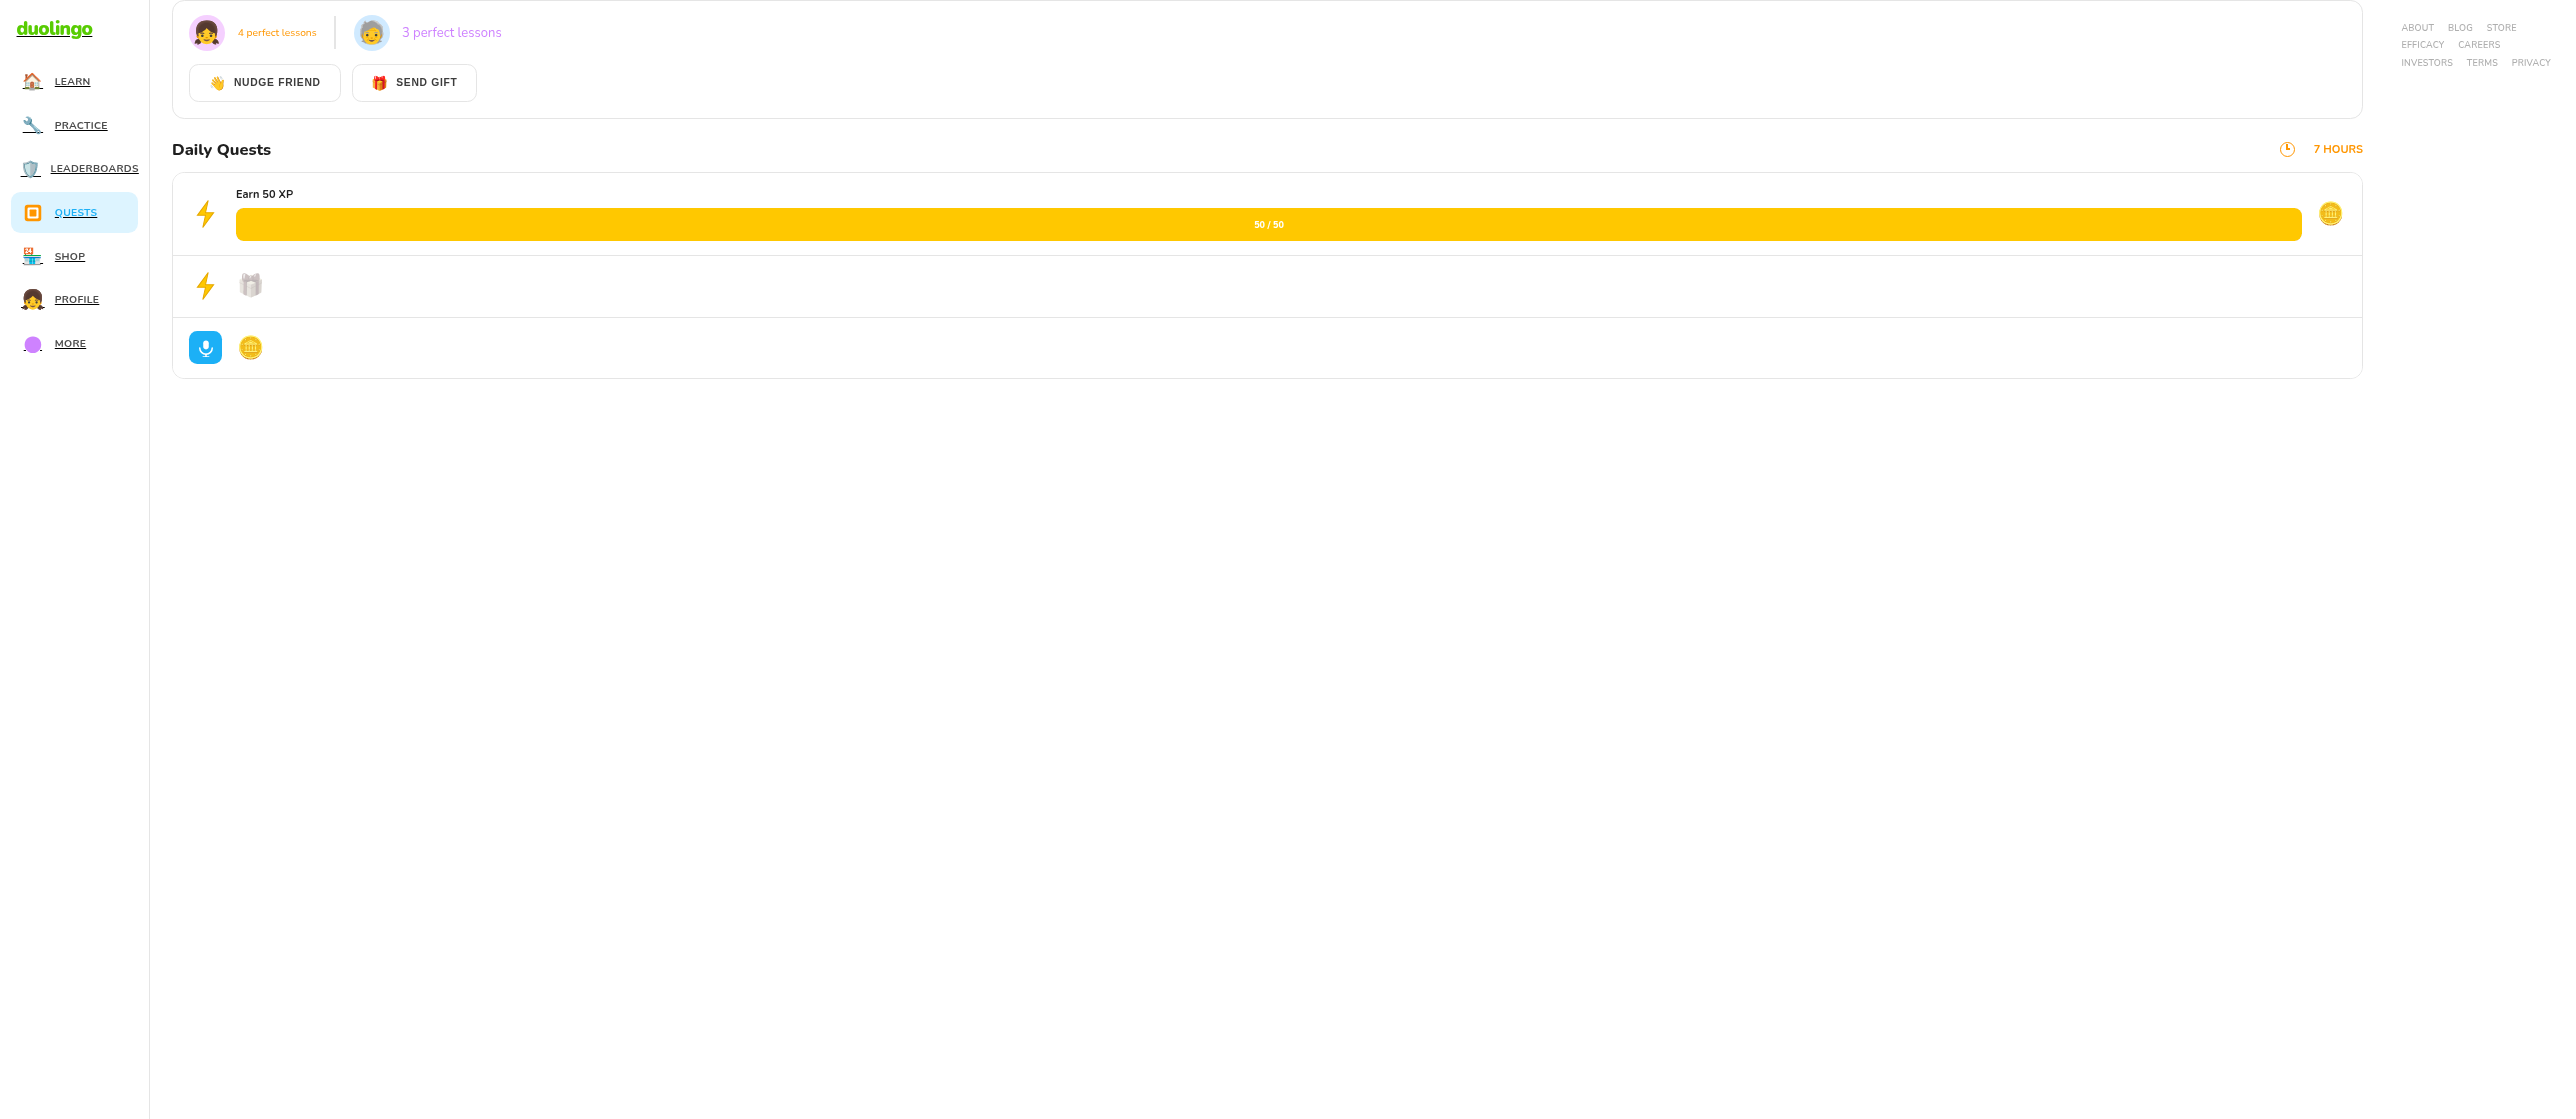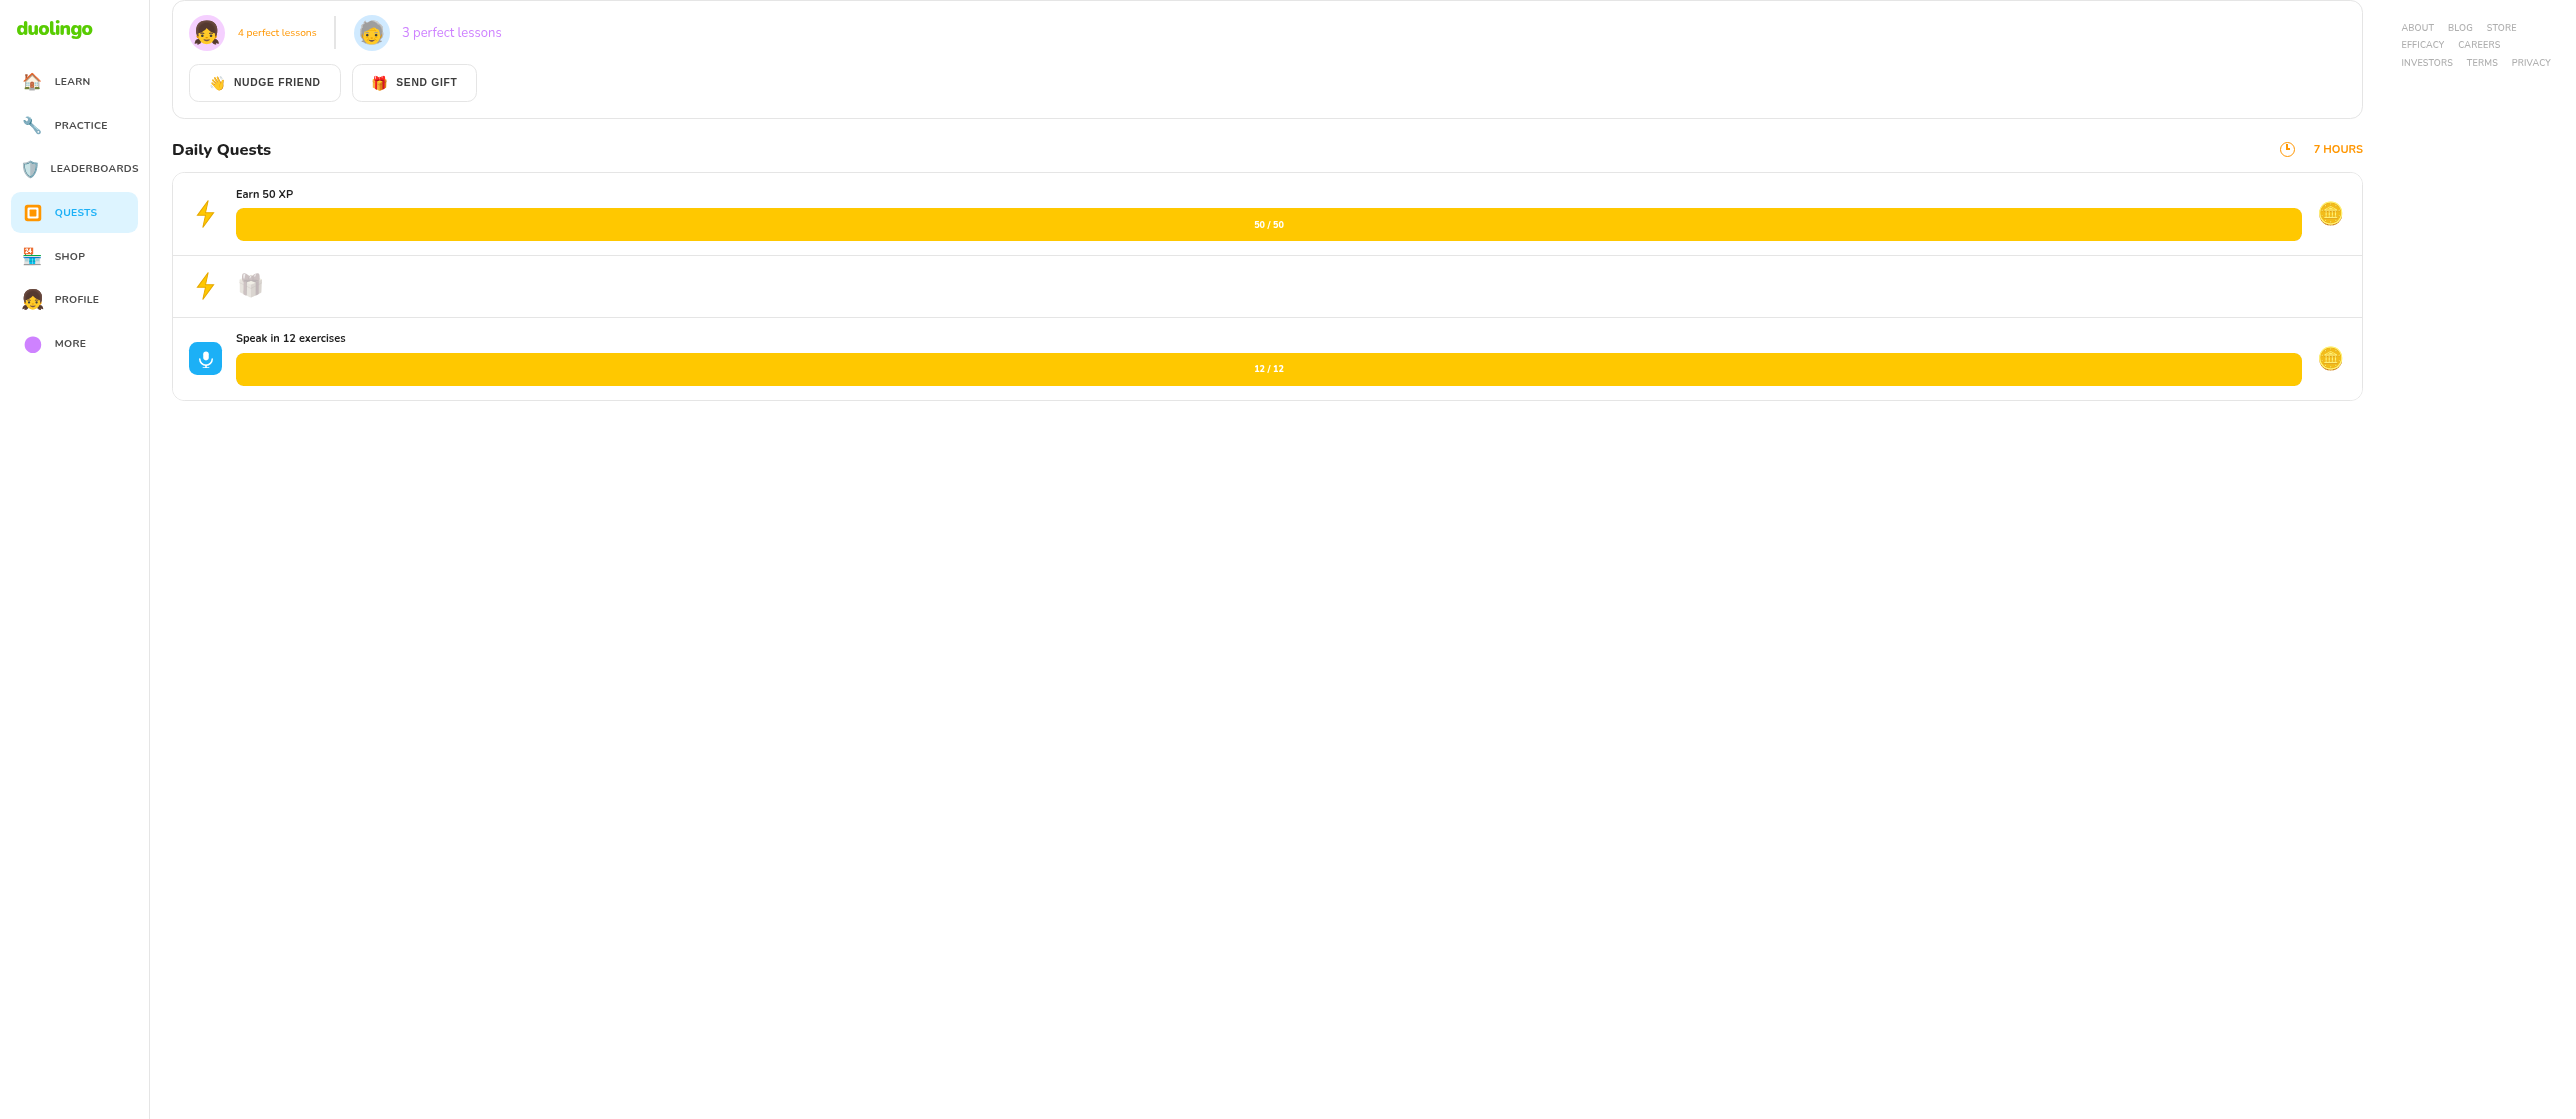--- a/index.html
+++ b/index.html
@@ -13,20 +13,21 @@
     
     #sidebar {
       width: 150px;
       min-width: 150px;
       padding: 16.4px 11px;
       background: #fff;
       border-right: 0.7px solid #e5e5e5;
       display: flex;
       flex-direction: column;
       gap: 2.7px;
+      text-decoration: underline;
     }
     .logo {
       color: #58cc02;
       font-size: 19px;
       font-weight: 900;
       letter-spacing: -0.7px;
       margin-bottom: 16.4px;
       padding-left: 5.5px;
     }
     .nav-item {
@@ -411,27 +412,20 @@
     </div>
 
     <div class="quest-item">
       <div class="quest-icon-mic">
         <svg width="18" height="18" viewBox="0 0 26 26" fill="none" xmlns="http://www.w3.org/2000/svg">
           <rect x="9" y="2" width="8" height="13" rx="4" fill="white"></rect>
           <path d="M4 13c0 4.97 4.03 9 9 9s9-4.03 9-9" stroke="white" stroke-width="2.2" stroke-linecap="round" fill="none"></path>
           <line x1="13" y1="22" x2="13" y2="26" stroke="white" stroke-width="2.2" stroke-linecap="round"></line>
           <line x1="9" y1="26" x2="17" y2="26" stroke="white" stroke-width="2.2" stroke-linecap="round"></line>
         </svg>
-      </div>
-      <div class="quest-content">
-        <div class="quest-label">Speak in 12 exercises</div>
-        <div class="progress-bar-wrap">
-          <div class="progress-bar-fill" style="width: 100%;"></div>
-          <span class="progress-label">12 / 12</span>
-        </div>
       </div>
       <div class="quest-chest">
         <span style="font-size:22px;">🪙</span>
       </div>
     </div>
 
   </div>
 </div>
 
 <div id="right-panel">

